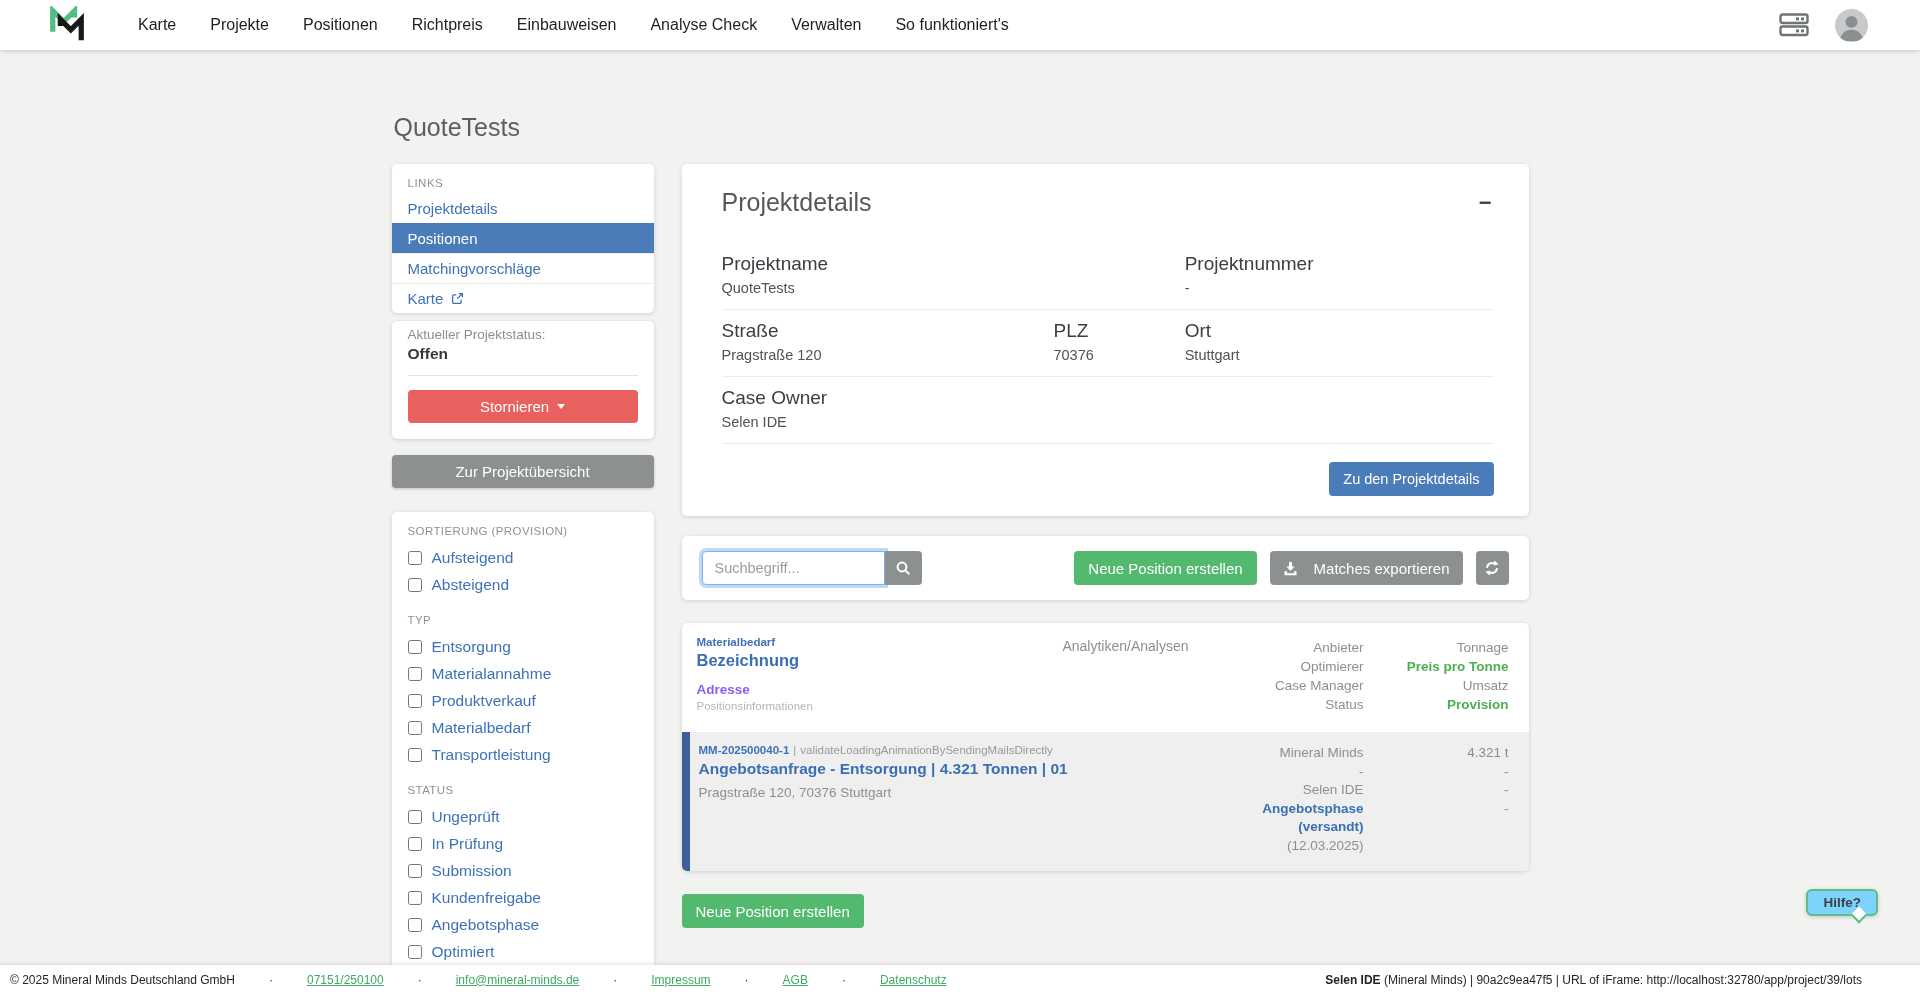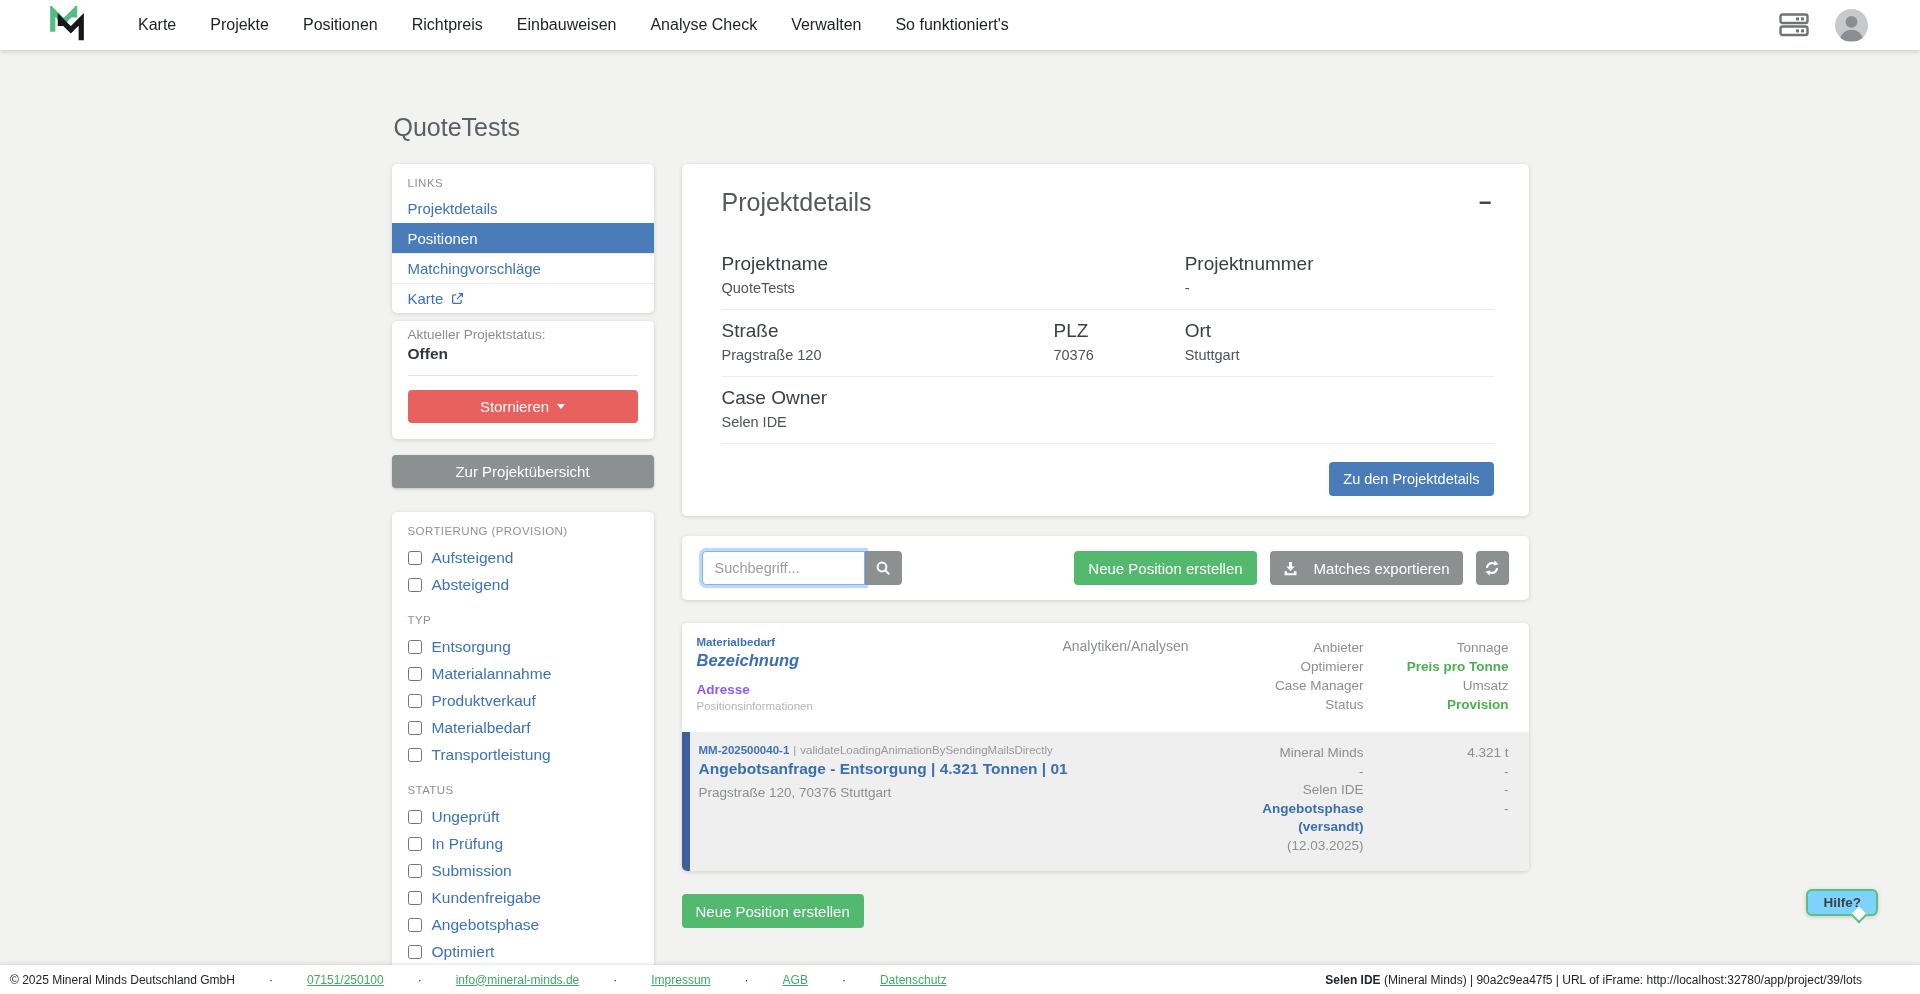--- a/index.html
+++ b/index.html
@@ -105,41 +105,41 @@
   .fvalue { font-size:14.5px; color:#4e5357; }
   .span2 { grid-column:1 / 3; }
   .span3 { grid-column:1 / 4; }
   .details-cta-row { padding-top:18px; text-align:right; }
   .btn-primary { background:#4b7cba; color:#fff; font-size:14.5px; padding:9px 14px; }
 
   
   .search-card { margin-top:20px; padding:15px 20px; display:flex; align-items:center; }
   .input-group { display:flex; }
   .search-input {
-    width:163px; height:34px; padding:6px 12px; font-size:14.5px;
+    width:183px; height:34px; padding:6px 12px; font-size:14.5px;
     font-family:"Liberation Sans", sans-serif; color:#4e5357;
     border:1px solid #7fb5ec; border-radius:4px 0 0 4px; outline:none;
     box-shadow:0 0 0 3px rgba(96,158,229,.4);
   }
   .search-input::placeholder { color:#9a9da0; }
   .btn-search {
     width:37px; height:34px; background:#8d9091; border-radius:0 4px 4px 0;
     position:relative; z-index:1;
   }
   .toolbar-right { margin-left:auto; display:flex; align-items:center; gap:13px; }
   .btn-success { background:#53b96f; color:#fff; font-size:15px; height:34px; padding:0 14px; }
   .btn-gray { background:#8d9091; color:#fff; font-size:15px; height:34px; padding:0 13px; gap:16px; }
   .btn-icon { width:33px; height:34px; background:#8d9091; }
 
   
   .positions-card { margin-top:23px; overflow:hidden; }
   .pos-grid { display:grid; grid-template-columns:1fr 200px 175px 145px; }
   .pos-header { padding:13px 20px 18px 15px; }
   .h-num { font-size:11.5px; font-weight:700; color:#3d72b8; }
-  .h-name { font-size:16.5px; font-weight:700; color:#3a6fb3; margin:3px 0 4px;font-style:italic; }
+  .h-name { font-size:16.5px; font-weight:700; color:#3a6fb3; margin:3px 0 4px; }
   .h-addr { font-size:13.5px; font-weight:700; color:#8b5cf6; margin-bottom:3px;margin-top:12px; }
   .h-info { font-size:11.5px; color:#b3b6b8; }
   .h-col2 { text-align:right; font-size:14px; color:#8c8f92; padding-top:2px; }
   .h-col3, .h-col4 { text-align:right; font-size:13.5px; line-height:19px; color:#8c8f92; padding-top:2px; }
   .green-text { color:#4caf50; font-weight:700; }
   .pos-row {
     background:#efefef; border-left:8px solid #3e5f9a;
     padding:12px 20px 16px 9px; cursor:pointer;
   }
   .r-line1 { font-size:11.5px; }

